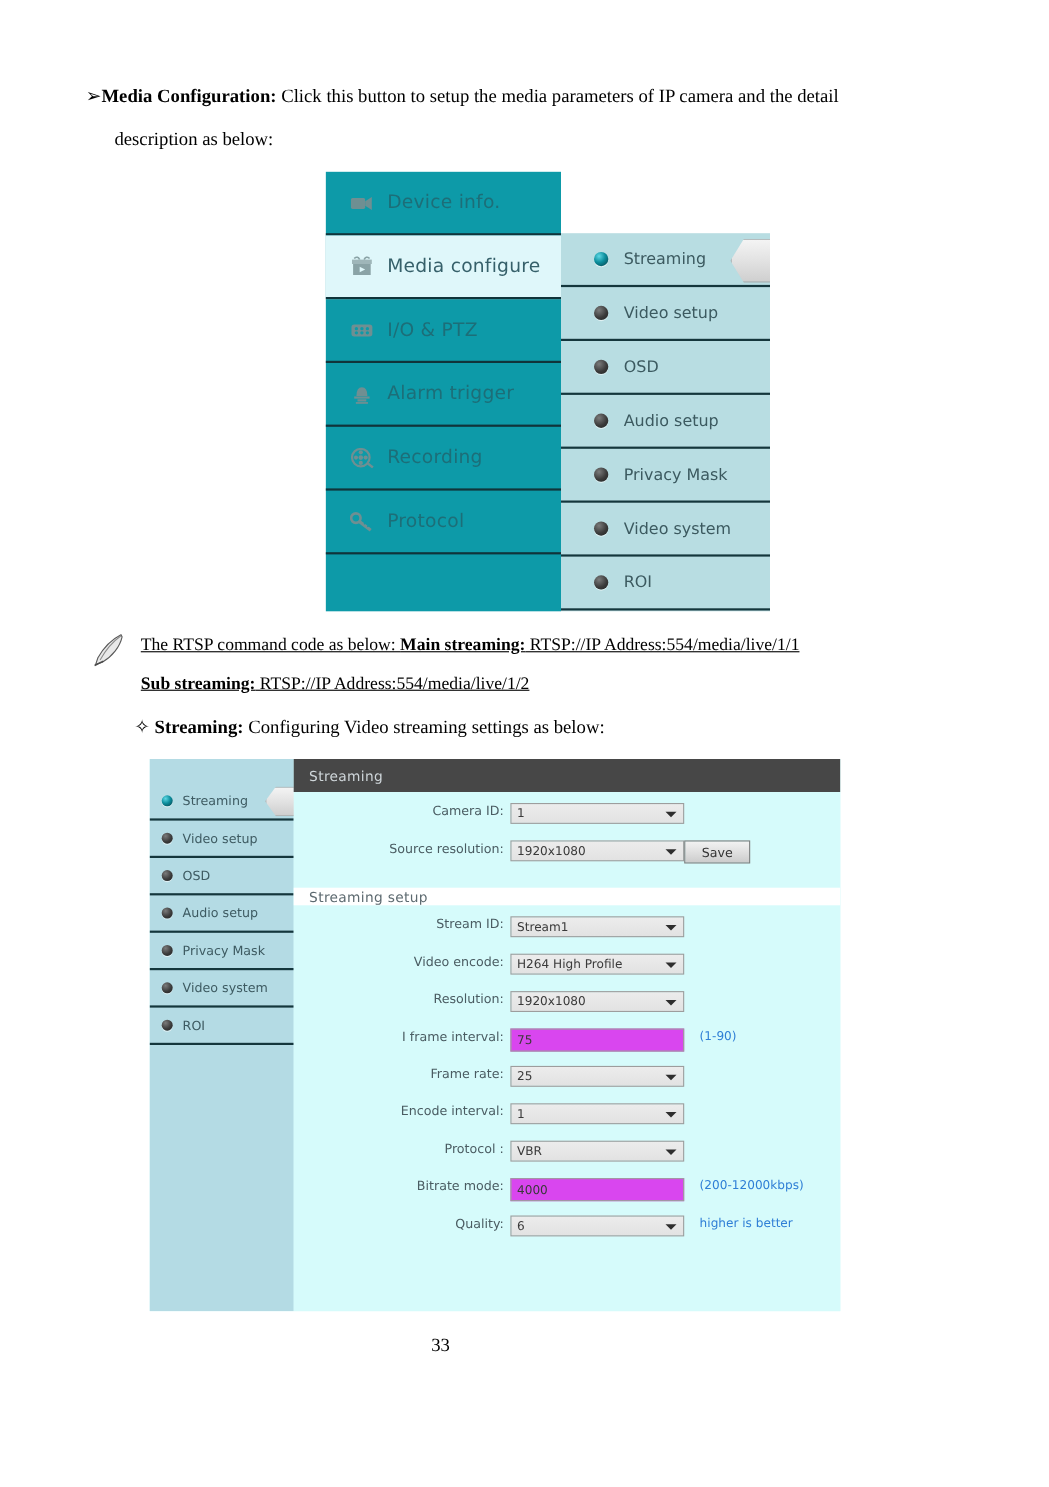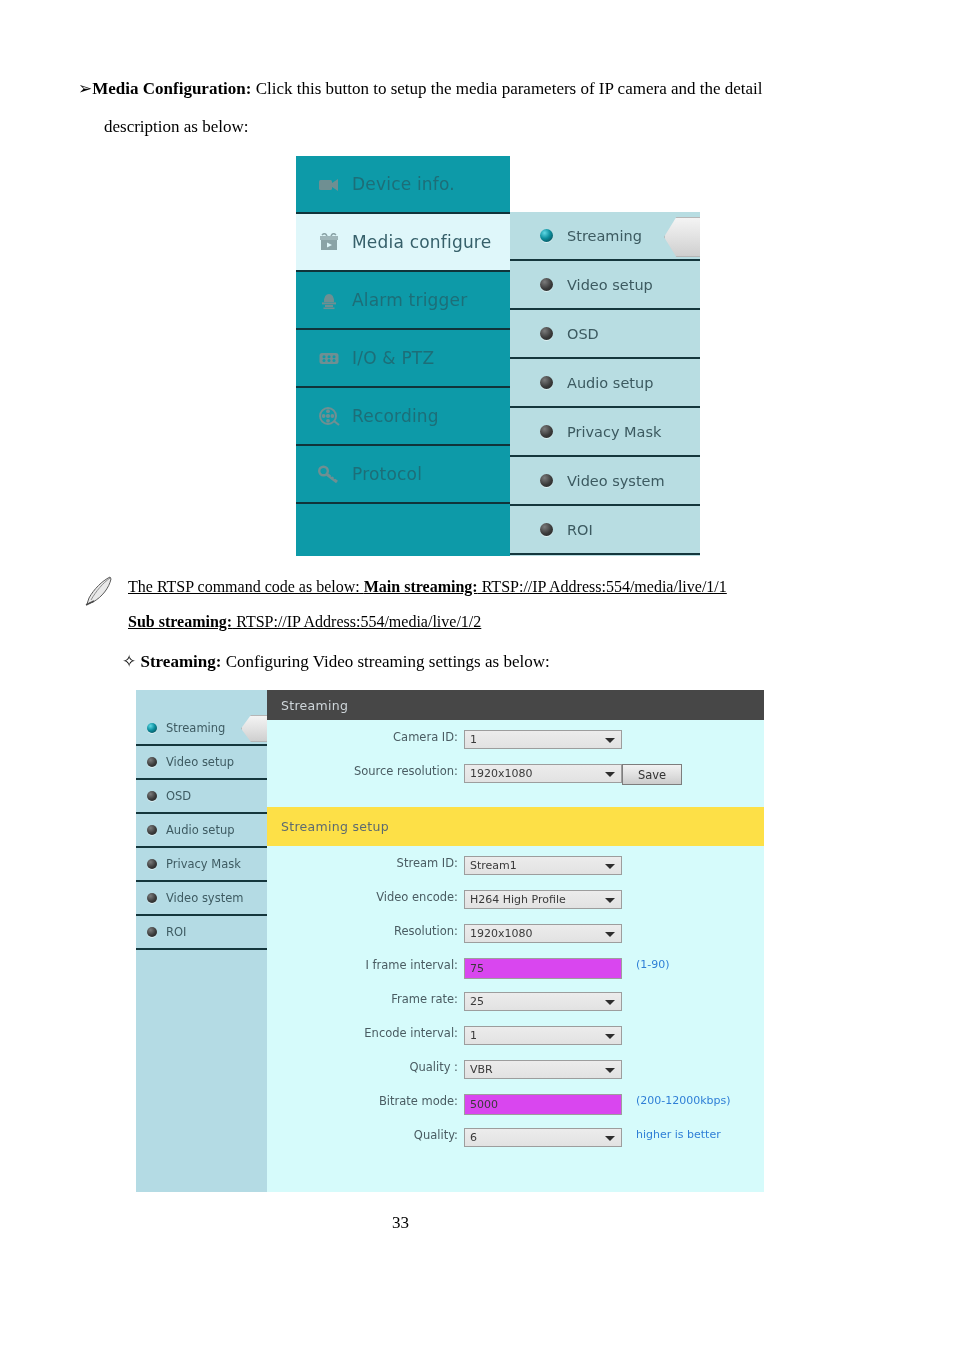--- a/index.html
+++ b/index.html
@@ -107,21 +107,21 @@
   }
   .bar{
     box-sizing:border-box;
     display:flex; align-items:center;
     padding-left:14px;
     font-size:12.5px;
     color:#cfd6da;
     letter-spacing:.3px;
   }
   .bar.dark{ height:30px; background:#474747; }
-  .bar.mid{ height:39px; background:#fde047; color:#5d6a70; }
+  .bar.mid{ height:16px; background:#ffffff; color:#5d6a70; }
 
   .row{
     display:flex; align-items:flex-start; height:34px;
   }
   .row .lab{
     width:197px; text-align:right; padding-right:6px;
     font-size:11.5px; color:#4a5c62;
     box-sizing:border-box;
   }
   .fld{
@@ -205,49 +205,49 @@
 
 
     <div class="ml-item active">
       <svg class="ml-ico" viewBox="0 0 22 19">
         <path d="M4 2 Q7 -1 9 3 M18 2 Q15 -1 13 3" stroke="#8aa3a6" stroke-width="1.6" fill="none"></path>
         <rect x="2" y="3" width="18" height="4" fill="#9fb6b9"></rect>
         <rect x="3" y="7" width="16" height="10" fill="#8aa3a6"></rect>
         <path d="M9 9.5 L14 12 L9 14.5 Z" fill="#dff7fa"></path>
       </svg>
       <span class="lbl">Media configure</span>
-    </div>
-
-    <div class="ml-item">
-      <svg class="ml-ico" viewBox="0 0 22 19">
-        <path d="M6 11 Q6 3 11 3 Q16 3 16 11 Z" fill="#6f8f92"></path>
-        <rect x="4" y="11.4" width="14" height="2" fill="#6f8f92"></rect>
-        <rect x="7" y="14" width="8" height="2" fill="#6f8f92"></rect>
-        <rect x="5.5" y="16.5" width="11" height="1.6" fill="#6f8f92"></rect>
-      </svg>
-      <span class="lbl">Alarm trigger</span>
     </div>
 
     <div class="ml-item">
       <svg class="ml-ico" viewBox="0 0 22 19">
         <rect x="1.5" y="4" width="19" height="11" rx="2.5" fill="#6f8f92"></rect>
         <g fill="#0d9aa8">
           <circle cx="6" cy="7.8" r="1.5"></circle>
             <circle cx="11" cy="7.8" r="1.5"></circle>
             <circle cx="16" cy="7.8" r="1.5"></circle>
           <circle cx="6" cy="11.6" r="1.5"></circle>
             <circle cx="11" cy="11.6" r="1.5"></circle>
             <circle cx="16" cy="11.6" r="1.5"></circle>
         </g>
       </svg>
       <span class="lbl">I/O &amp; PTZ</span>
     </div>
 
     <div class="ml-item">
       <svg class="ml-ico" viewBox="0 0 22 19">
+        <path d="M6 11 Q6 3 11 3 Q16 3 16 11 Z" fill="#6f8f92"></path>
+        <rect x="4" y="11.4" width="14" height="2" fill="#6f8f92"></rect>
+        <rect x="7" y="14" width="8" height="2" fill="#6f8f92"></rect>
+        <rect x="5.5" y="16.5" width="11" height="1.6" fill="#6f8f92"></rect>
+      </svg>
+      <span class="lbl">Alarm trigger</span>
+    </div>
+
+    <div class="ml-item">
+      <svg class="ml-ico" viewBox="0 0 22 19">
         <circle cx="10" cy="9" r="8" fill="none" stroke="#6f8f92" stroke-width="2"></circle>
         <circle cx="10" cy="9" r="2.1" fill="#6f8f92"></circle>
         <circle cx="10" cy="4.2" r="1.9" fill="#6f8f92"></circle>
         <circle cx="10" cy="13.8" r="1.9" fill="#6f8f92"></circle>
         <circle cx="5.6" cy="9" r="1.9" fill="#6f8f92"></circle>
         <circle cx="14.4" cy="9" r="1.9" fill="#6f8f92"></circle>
         <path d="M16 14 L21 18" stroke="#6f8f92" stroke-width="2.2"></path>
       </svg>
       <span class="lbl">Recording</span>
     </div>
@@ -402,31 +402,31 @@
 
     <div class="row">
       <span class="lab">Encode interval:</span>
       <span class="fld sel">
         <span>1</span>
         <span class="caret"></span>
       </span>
     </div>
 
     <div class="row">
-      <span class="lab">Quality :</span>
+      <span class="lab">Protocol :</span>
       <span class="fld sel">
         <span>VBR</span>
         <span class="caret"></span>
       </span>
     </div>
 
     <div class="row">
       <span class="lab">Bitrate mode:</span>
       <span class="fld txt" style="height:21px;">
-        <span>5000</span>
+        <span>4000</span>
       </span>
       <span class="hint">(200-12000kbps)</span>
     </div>
 
     <div class="row">
       <span class="lab">Quality:</span>
       <span class="fld sel">
         <span>6</span>
         <span class="caret"></span>
       </span>

